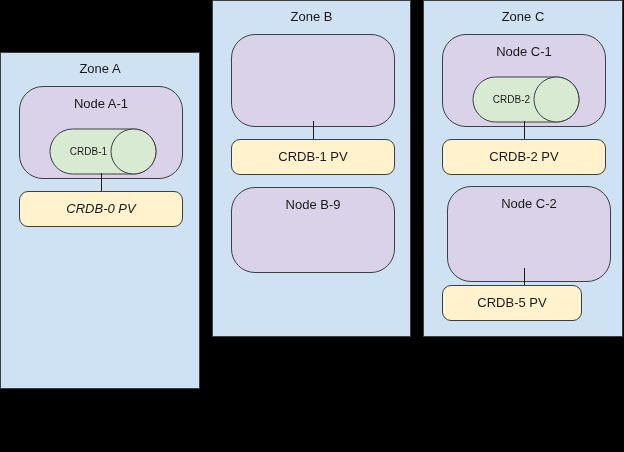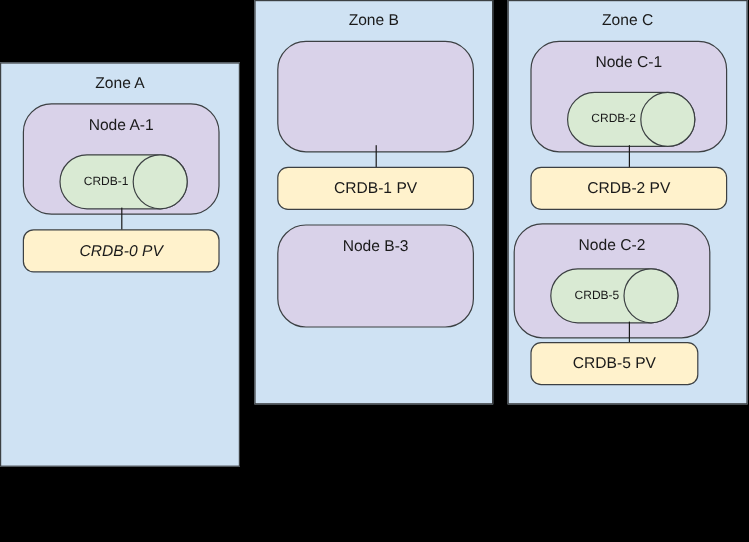--- a/index.html
+++ b/index.html
@@ -128,21 +128,21 @@
 
     </div>
 
     <div class="connector" style="left:100px; top:120px; height:19px;"></div>
 
     <div class="pv" style="left:18px; top:138px; width:164px; height:36px;">
       <span class="pv-label">CRDB-1 PV</span>
     </div>
 
     <div class="node" style="left:18px; top:186px; width:164px; height:86px;">
-      <div class="node-title">Node B-3</div>
+      <div class="node-title">Node B-9</div>
     </div>
   </div>
 
   <div class="zone" style="left:423px; top:0px; width:200px; height:337px;">
     <div class="zone-title">Zone C</div>
 
     <div class="node" style="left:18px; top:33px; width:164px; height:93px;">
       <div class="node-title">Node C-1</div>
 
       <div class="cyl" style="left:29px; top:41px; width:108px; height:47px;">
@@ -153,30 +153,23 @@
         <div class="cyl-label">CRDB-2</div>
       </div>
     </div>
 
     <div class="connector" style="left:100px; top:120px; height:19px;"></div>
 
     <div class="pv" style="left:18px; top:138px; width:164px; height:36px;text-align:right;">
       <span class="pv-label">CRDB-2 PV</span>
     </div>
 
-    <div class="node" style="left:4px; top:185px; width:164px; height:96px;">
+    <div class="node" style="left:23px; top:185px; width:164px; height:96px;">
       <div class="node-title">Node C-2</div>
 
-      <div class="cyl" style="left:29px; top:36px; width:108px; height:47px;">
-        <svg width="108" height="47" viewBox="0 0 108 47">
-          <path d="M23.5,1 H84.5 A22.5,22.5 0 0 1 84.5,46 H23.5 A22.5,22.5 0 0 1 23.5,1 Z" fill="#d9ead3" stroke="#3c4043" stroke-width="1"></path>
-          <ellipse cx="84.5" cy="23.5" rx="22.5" ry="22.5" fill="#d9ead3" stroke="#3c4043" stroke-width="1"></ellipse>
-        </svg>
-        <div class="cyl-label">CRDB-5</div>
-      </div>
     </div>
 
     <div class="connector" style="left:100px; top:267px; height:18px;"></div>
 
     <div class="pv" style="left:18px; top:284px; width:140px; height:36px;">
       <span class="pv-label">CRDB-5 PV</span>
     </div>
   </div>
 
 </div>

